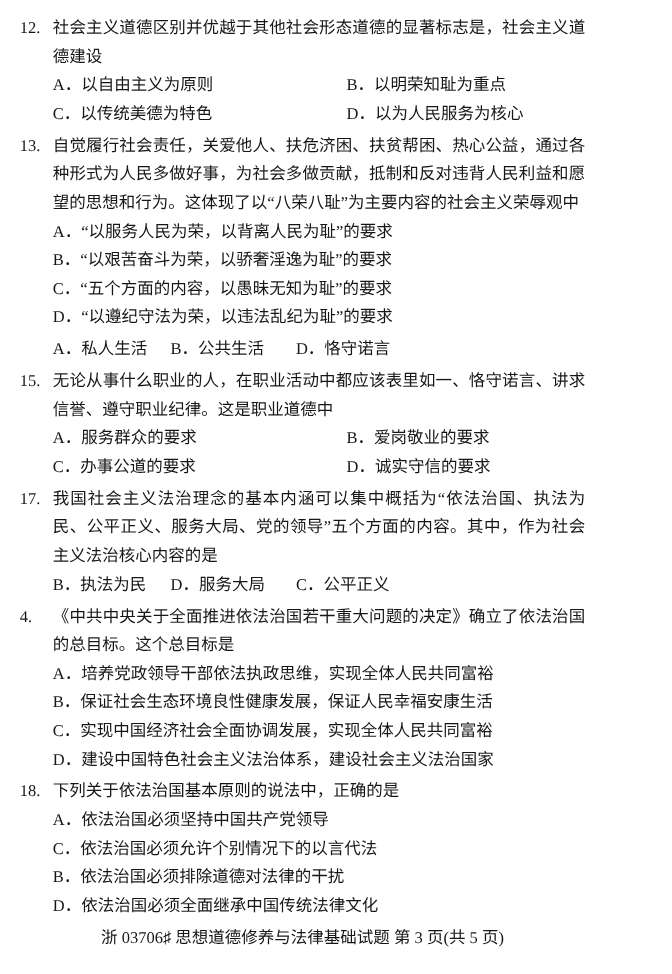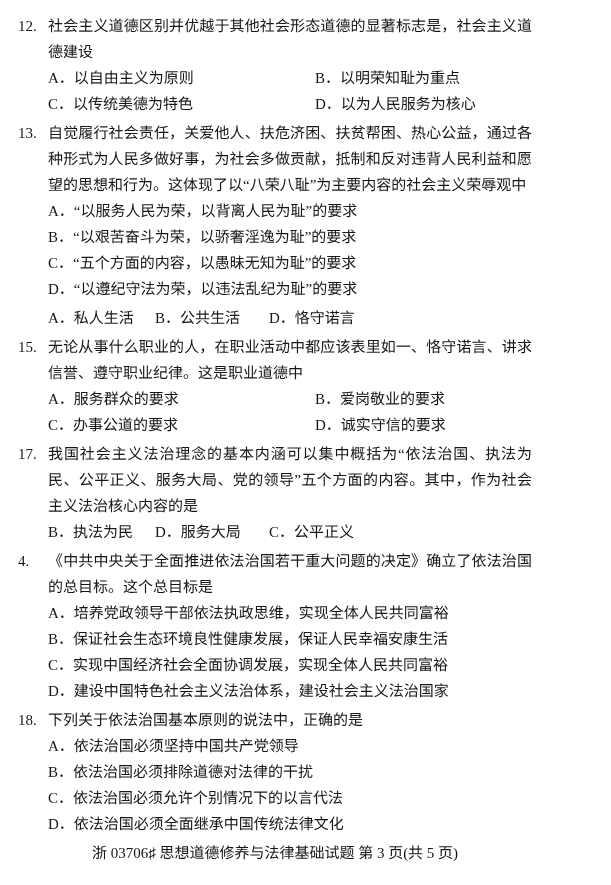--- a/index.html
+++ b/index.html
@@ -137,20 +137,20 @@
         </div>
   </section>
 
   <section class="question">
     <div class="q-head">
       <span class="q-num">18.</span>
       <span class="q-stem">下列关于依法治国基本原则的说法中，正确的是</span>
     </div>
     <div class="options rows">
           <div class="option">A．依法治国必须坚持中国共产党领导</div>
+          <div class="option">C．依法治国必须允许个别情况下的以言代法</div>
           <div class="option">B．依法治国必须排除道德对法律的干扰</div>
-          <div class="option">C．依法治国必须允许个别情况下的以言代法</div>
           <div class="option">D．依法治国必须全面继承中国传统法律文化</div>
         </div>
   </section>
 </div>
   <footer class="page-footer">浙 03706♯ 思想道德修养与法律基础试题 第 3 页(共 5 页)</footer>
 </main>
 
 </body></html>

